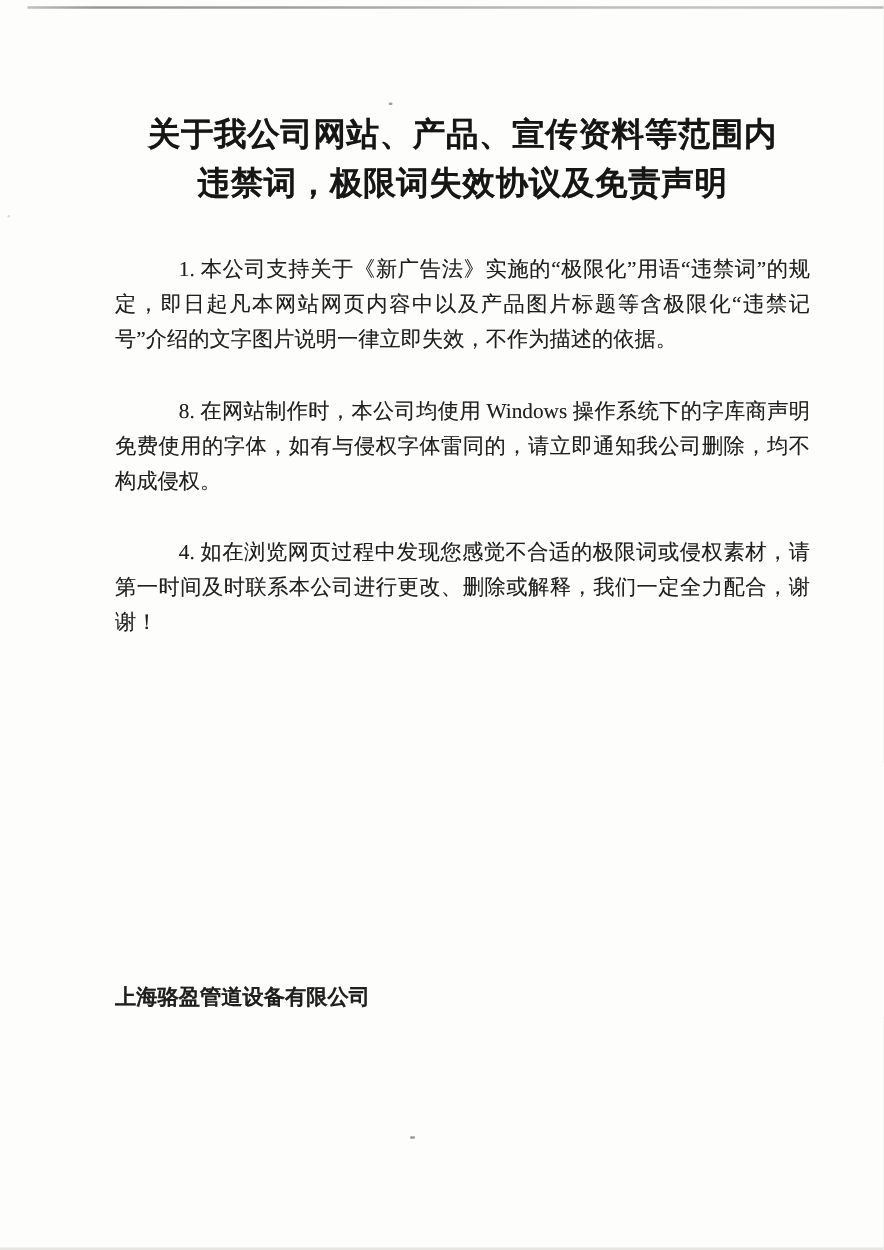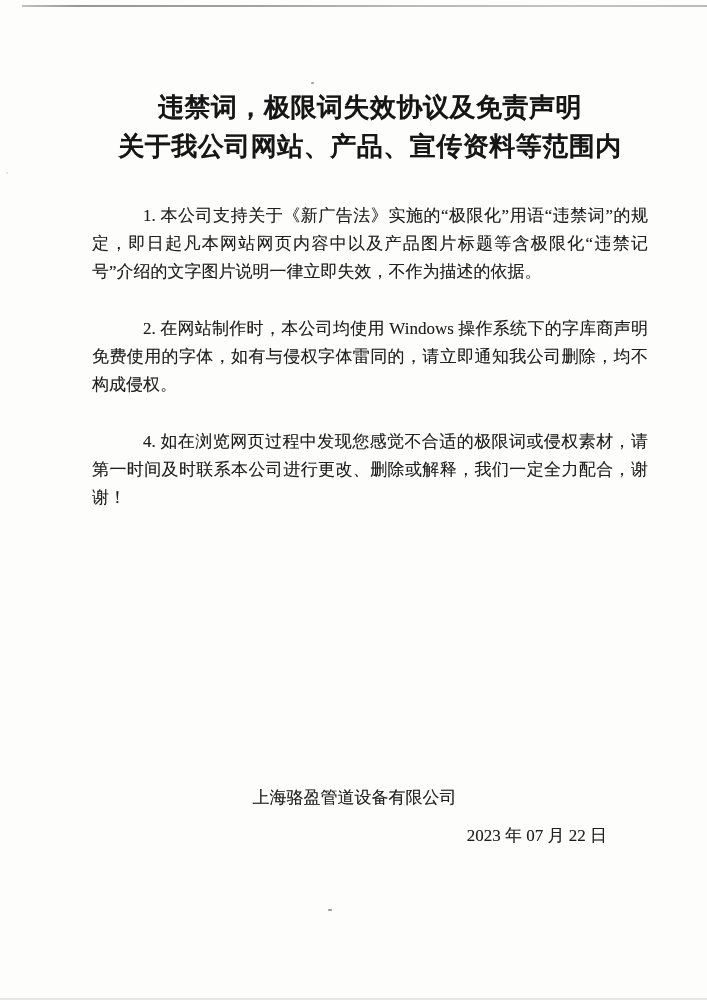--- a/index.html
+++ b/index.html
@@ -83,22 +83,23 @@
   .signature {
     position: absolute;
     top: 784px;
     left: 0;
     width: 556px;
     font-size: 17px;
     line-height: 28px;
     text-shadow: 0 0 0.4px rgba(25,25,25,0.4);
   }
   .company-line {
-    text-align: center;
+    text-align: left;
     padding-right: 31px;
+    font-weight: bold;
   }
   .date-line {
     text-align: right;
     padding-right: 41px;
     margin-top: 10px;
   }
 </style>
 </head>
 <body>
 
@@ -106,31 +107,30 @@
 
   <div class="scan-line-top"></div>
 
   <div class="speck s1"></div>
   <div class="speck s2"></div>
   <div class="speck s3"></div>
 
   <div class="content">
 
     <div class="doc-title">
+      <div>关于我公司网站、产品、宣传资料等范围内</div>
       <div>违禁词，极限词失效协议及免责声明</div>
-      <div>关于我公司网站、产品、宣传资料等范围内</div>
     </div>
 
     <div class="doc-body">
       <p class="para">1. 本公司支持关于《新广告法》实施的“极限化”用语“违禁词”的规定，即日起凡本网站网页内容中以及产品图片标题等含极限化“违禁记号”介绍的文字图片说明一律立即失效，不作为描述的依据。</p>
-      <p class="para">2. 在网站制作时，本公司均使用 Windows 操作系统下的字库商声明免费使用的字体，如有与侵权字体雷同的，请立即通知我公司删除，均不构成侵权。</p>
+      <p class="para">8. 在网站制作时，本公司均使用 Windows 操作系统下的字库商声明免费使用的字体，如有与侵权字体雷同的，请立即通知我公司删除，均不构成侵权。</p>
       <p class="para">4. 如在浏览网页过程中发现您感觉不合适的极限词或侵权素材，请第一时间及时联系本公司进行更改、删除或解释，我们一定全力配合，谢谢！</p>
     </div>
 
     <div class="signature">
       <div class="company-line">上海骆盈管道设备有限公司</div>
-      <div class="date-line">2023 年 07 月 22 日</div>
     </div>
 
   </div>
 
   <div class="scan-line-bottom"></div>
 </div>
 
 </body></html>

